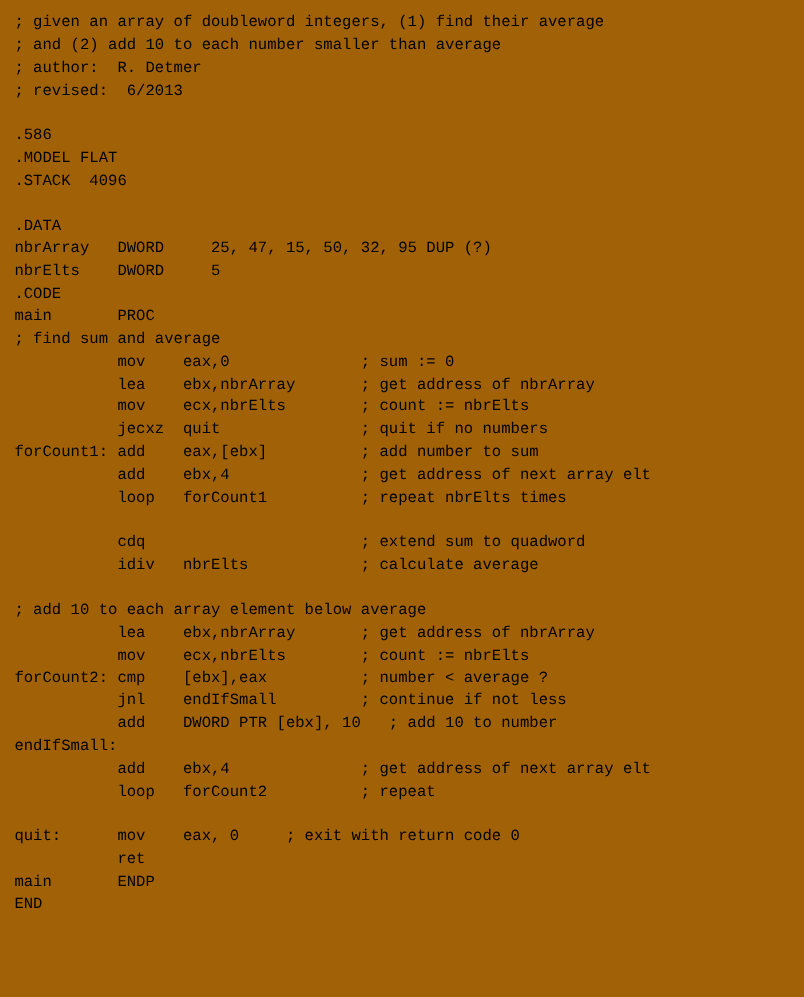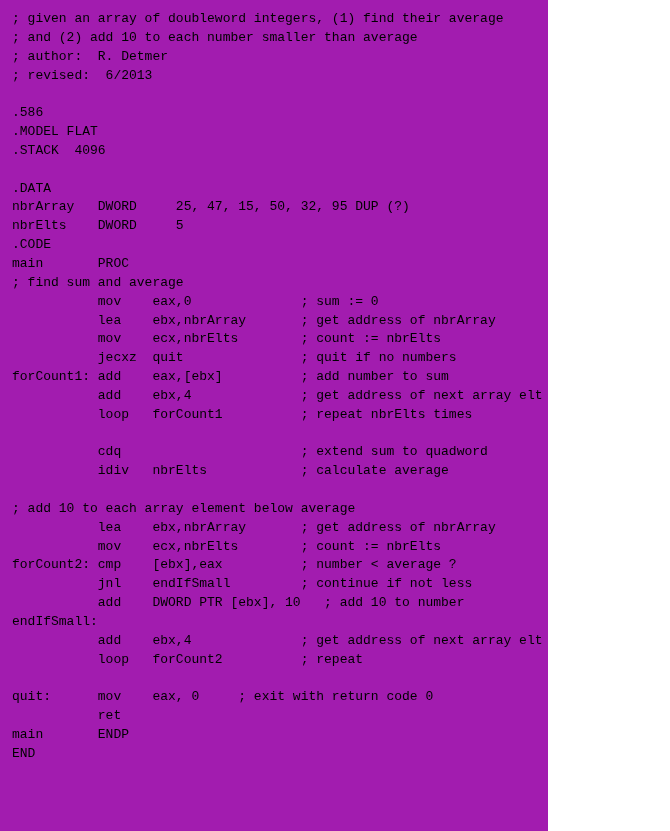--- a/index.html
+++ b/index.html
@@ -10,24 +10,24 @@
 
     body {
       background: #ffffff;
       font-family: 'Courier New', Courier, monospace;
       font-size: 13px;
       line-height: 1.45;
       color: #000000;
     }
 
     .code-container {
-      width: 548px;
+      width: 670px;
       min-height: 831px;
       padding: 10px 12px;
-      background: #a21caf;
+      background: #a16207;
       overflow: auto;
     }
 
     .code-block {
       white-space: pre;
       font-family: 'Courier New', Courier, monospace;
       font-size: 13px;
       line-height: 1.45;
       color: #000000;
     }

